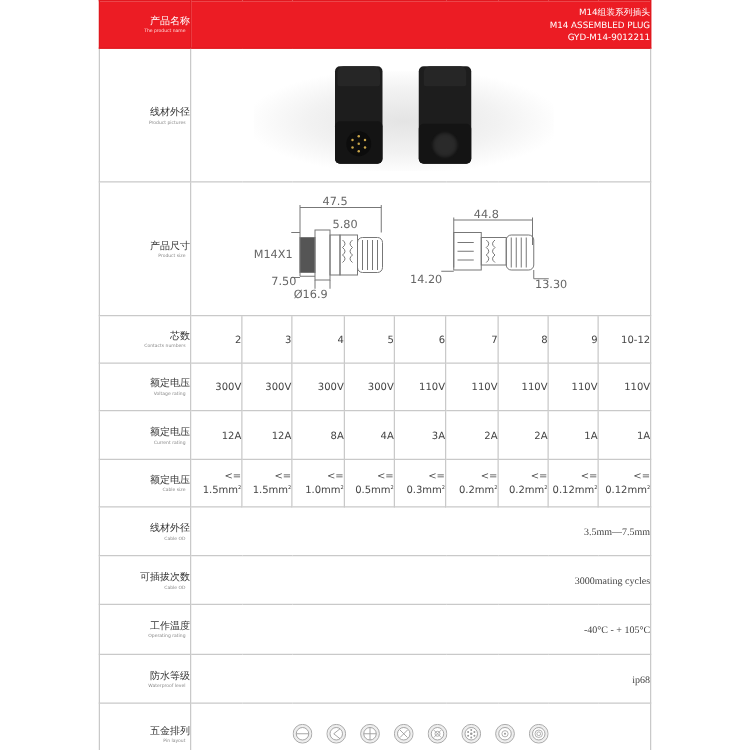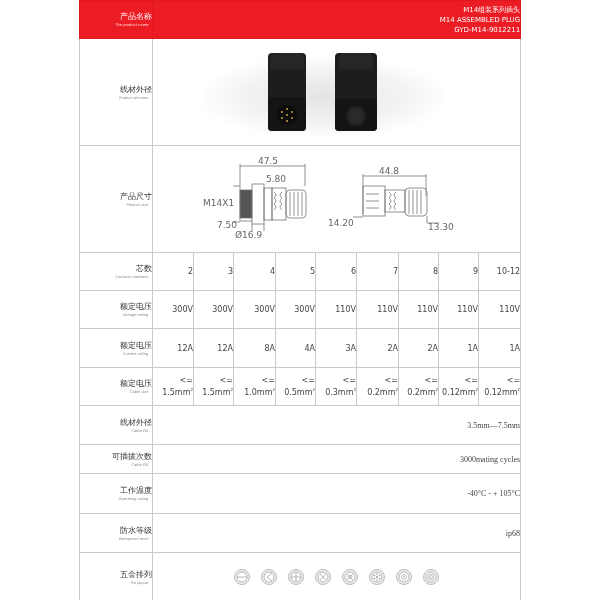--- a/index.html
+++ b/index.html
@@ -219,21 +219,21 @@
   </tr>
 
   <tr style="height:39px">
     <td class="lbl">
       <div class="label-cn">线材外径</div>
       <div class="label-en">Cable OD</div>
     </td>
     <td colspan="9" class="wide">3.5mm—7.5mm</td>
   </tr>
 
-  <tr style="height:29px">
+  <tr style="height:39px">
     <td class="lbl">
       <div class="label-cn">可插拔次数</div>
       <div class="label-en">Cable OD</div>
     </td>
     <td colspan="9" class="wide">3000mating cycles</td>
   </tr>
 
   <tr style="height:40px">
     <td class="lbl">
       <div class="label-cn">工作温度</div>

